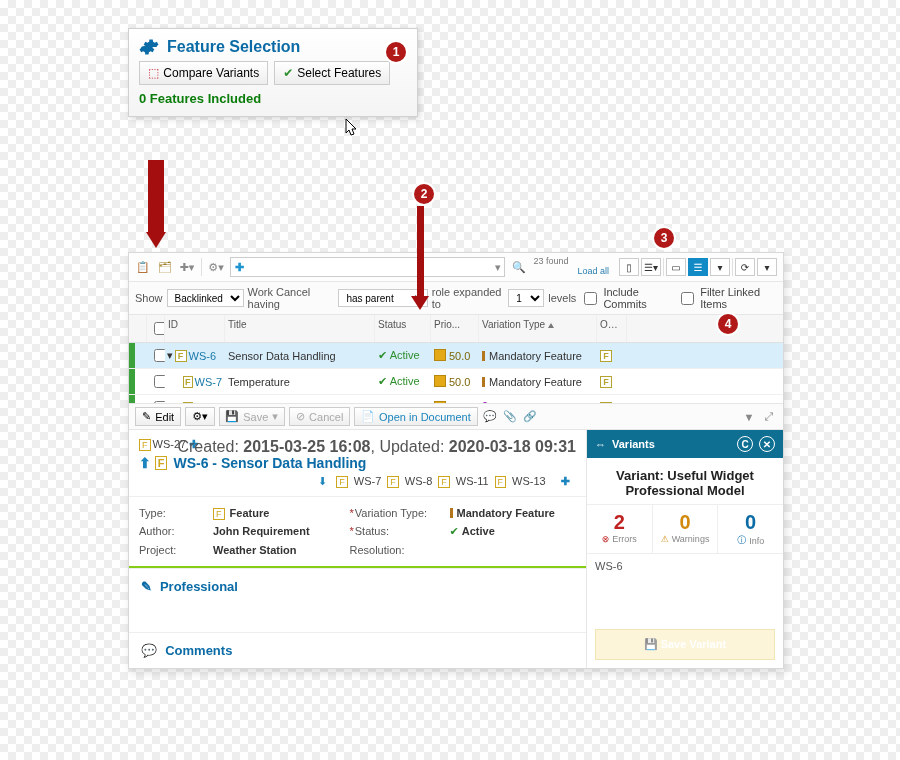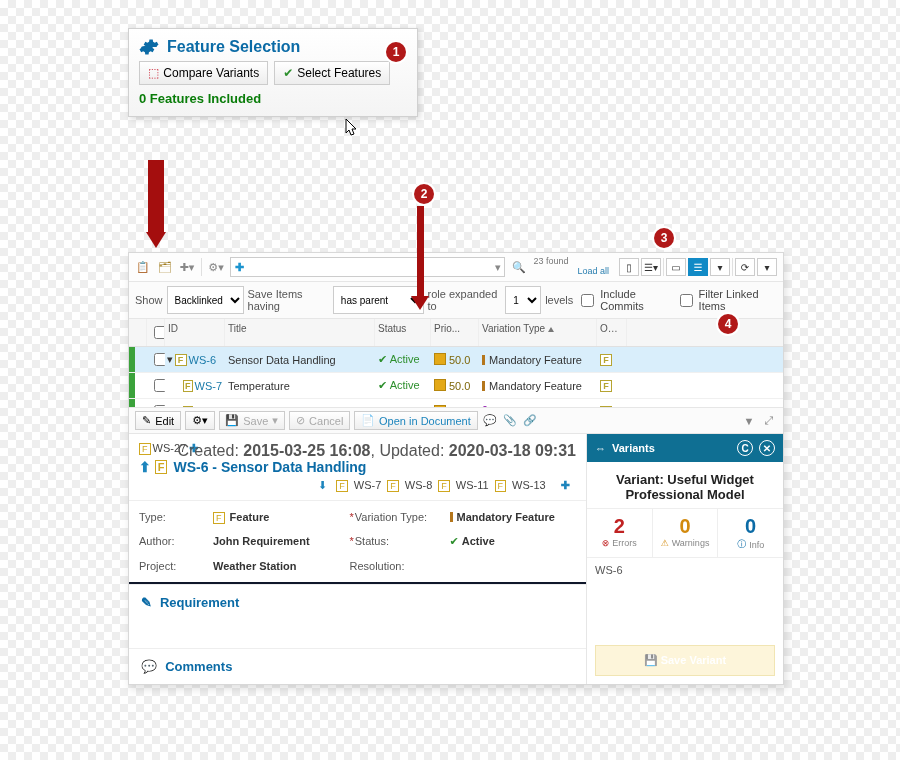--- a/index.html
+++ b/index.html
@@ -116,21 +116,21 @@
   }
   .vb.active { background:#118ac6; border-color:#118ac6; color:#fff; }
 
   
   .filter-row {
     display:flex; align-items:center; gap:4px;
     padding:4px 6px; border-bottom:1px solid #e6e6e6;
     background:#fbfbfb;
   }
   .filter-row select, .filter-row .sel {
-    border:1px solid #ccc; background:#fff; font-size:10px; height:28px;
+    border:1px solid #ccc; background:#fff; font-size:10px; height:18px;
     padding:0 3px;
   }
   .filter-row .lbl { color:#555; }
   .chk { display:inline-flex; align-items:center; gap:3px; color:#444; }
 
   
   .grid { border-bottom:1px solid #e6e6e6; }
   .ghdr {
     display:grid;
     grid-template-columns: 18px 18px 60px 150px 56px 48px 118px 30px;
@@ -196,21 +196,21 @@
   .wi-head .created { position:absolute; right:10px; top:8px; font-size:16px; color:#555;}
   .wi-crumb { color:#444; }
   .wi-title { color:#0b6ba6; font-size:14px; font-weight:700; margin:4px 0; display:flex; align-items:center; gap:4px;}
   .link-chips { padding-left:18px;text-align:right; }
   .link-chips span { margin-right:6px; color:#444;}
   .chip { border:1px solid #ccb64c; background:#fff; color:#8e7a12; font-size:9px; padding:0 2px; margin-right:2px;}
   .chip.f { border-color:#cfa71f; color:#cfa71f; }
 
   .props {
     display:grid; grid-template-columns: 64px 1fr 90px 1fr;
-    gap:12px 10px; padding:10px; font-size:11px; border-bottom:2px solid #0f172a;
+    gap:6px 10px; padding:10px; font-size:11px; border-bottom:2px solid #84cc16;
   }
   .props .k { color:#555; }
   .props .k.req::before { content:"*"; color:#b02929; margin-right:1px; }
   .props .v b { font-weight:700; }
   .varMand2::before { content:""; display:inline-block; width:3px; height:10px; background:#b4761c; margin-right:4px; vertical-align:-1px;}
   .stAct::before { content:"✔ "; color:#2d8f2d; }
   .stAct { color:#333; }
   .section {
     padding:10px 12px; border-top:1px solid #eee; color:#0b6ba6; font-size:13px; font-weight:700;
     display:flex; align-items:center; gap:8px;
@@ -321,21 +321,21 @@
       <div class="vb">▾</div>
       <div class="tb-sep"></div>
       <div class="vb">⟳</div>
       <div class="vb">▾</div>
     </div>
   </div>
 
   <div class="filter-row">
     <span class="lbl">Show</span>
     <select class="sel"><option>Backlinked</option></select>
-    <span class="lbl">Save Items having</span>
+    <span class="lbl">Work Cancel having</span>
     <select class="sel" style="width:100px"><option>has parent</option></select>
     <span class="lbl">role expanded to</span>
     <select class="sel" style="width:36px"><option>1 0</option></select>
     <span class="lbl">levels</span>
     <label class="chk">
           <input type="checkbox" style=""> 
           <span>Include Commits</span>
         </label>
     <label class="chk">
           <input type="checkbox" style=""> 
@@ -440,21 +440,21 @@
         <div class="k req">Status:</div>
         <div class="v stAct"><b>Active</b></div>
 
         <div class="k">Project:</div>
         <div class="v"><b>Weather Station</b></div>
         <div class="k">Resolution:</div>
         <div class="v"></div>
       </div>
       <div class="section">
         <span>✎</span>
-        <span>Requirement</span>
+        <span>Professional</span>
       </div>
       <div style="height:28px"></div>
       <div class="section">
         <span>💬</span>
         <span>Comments</span>
       </div>
     </div>
 
     <div class="detail-right">
       <div class="var-hdr">

